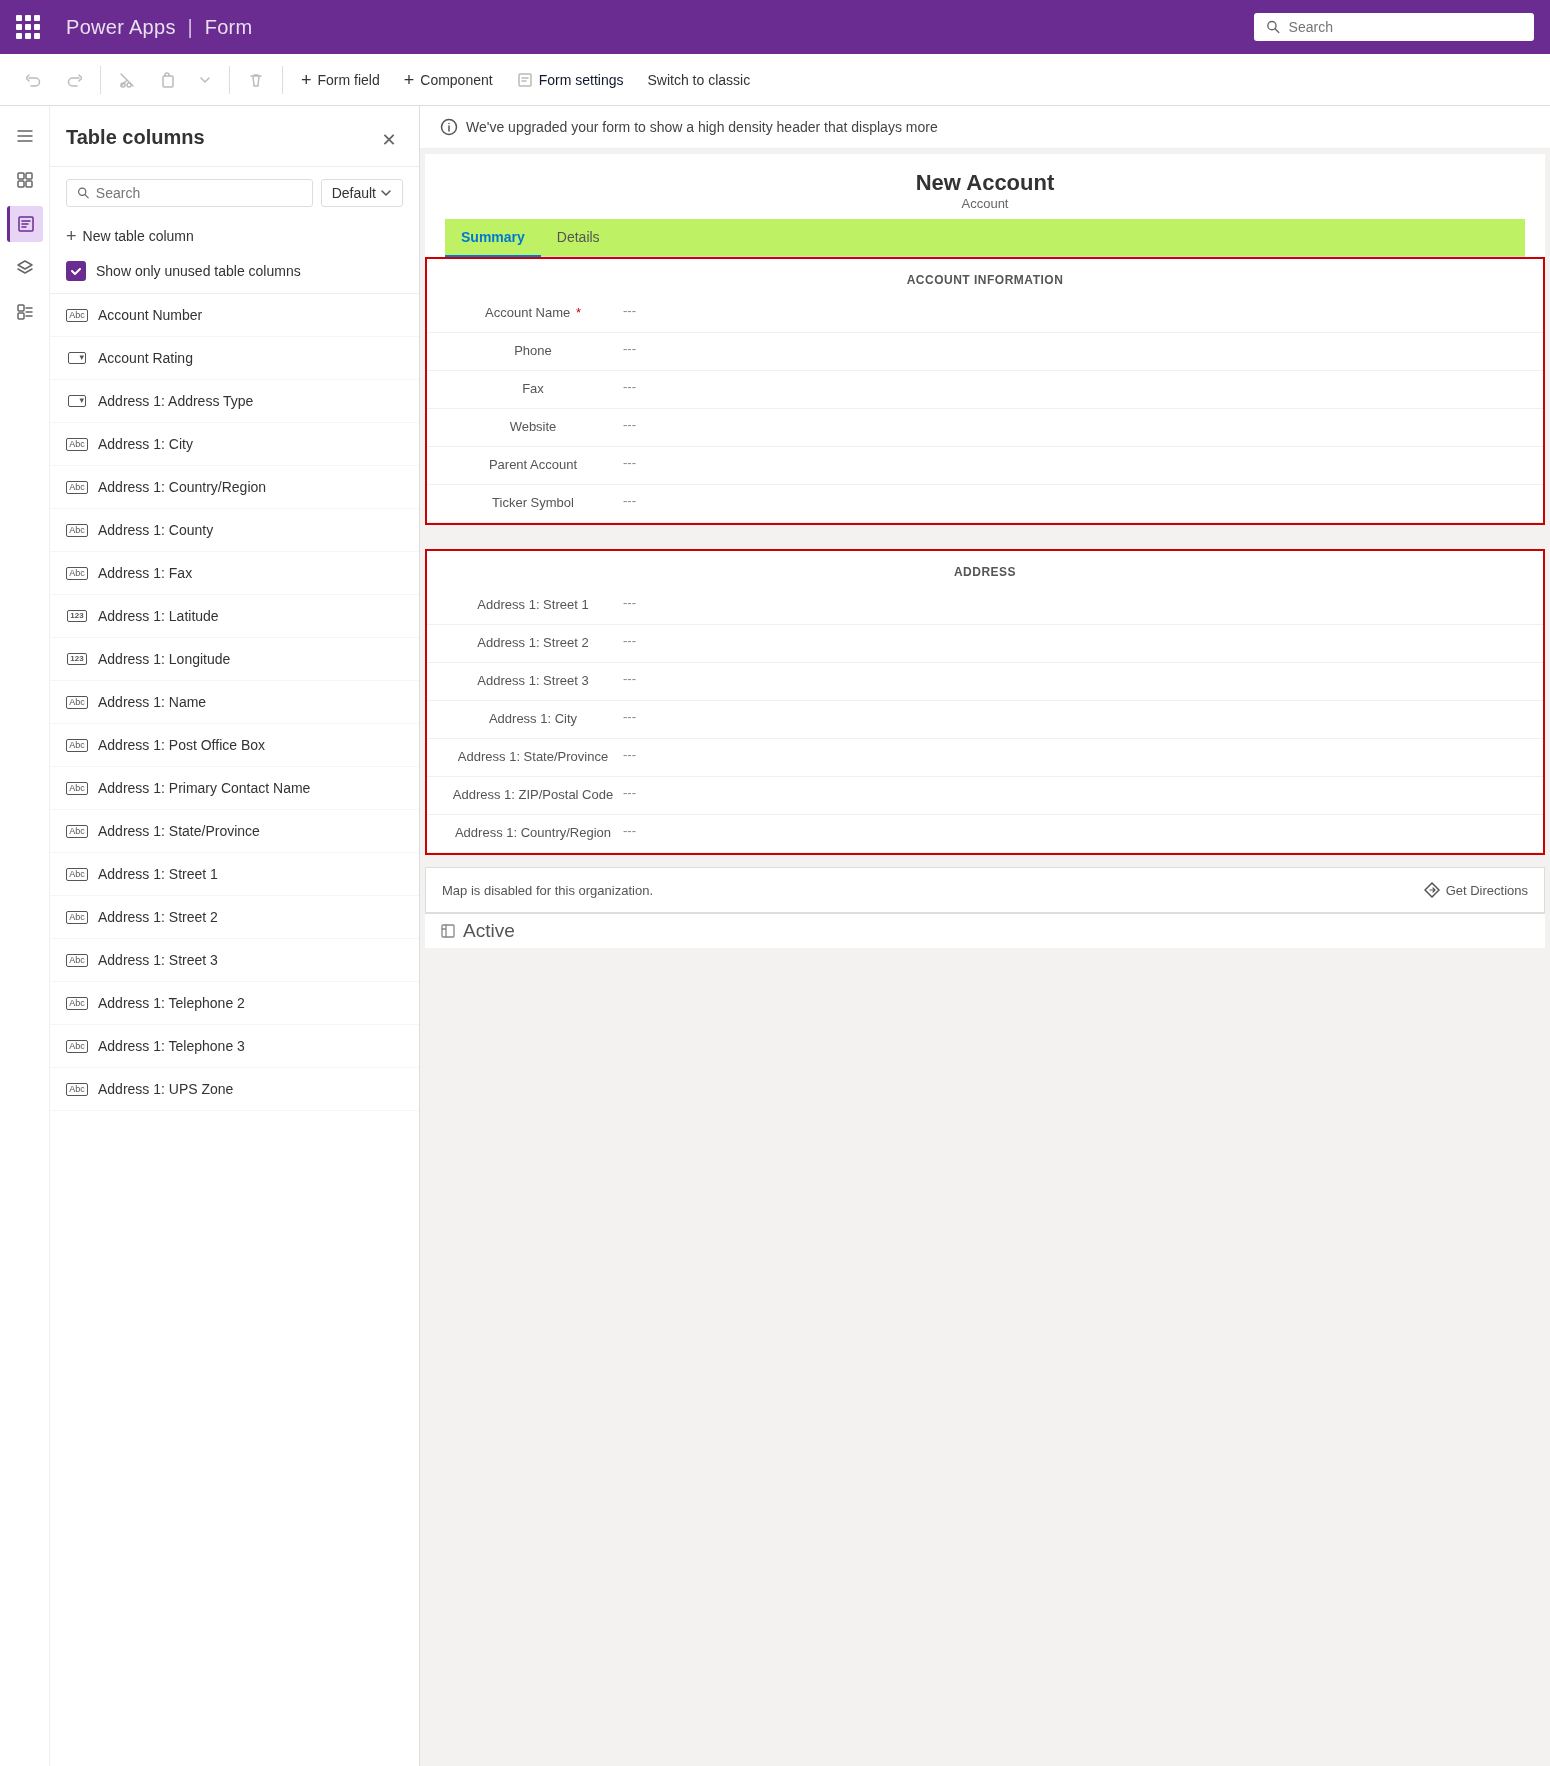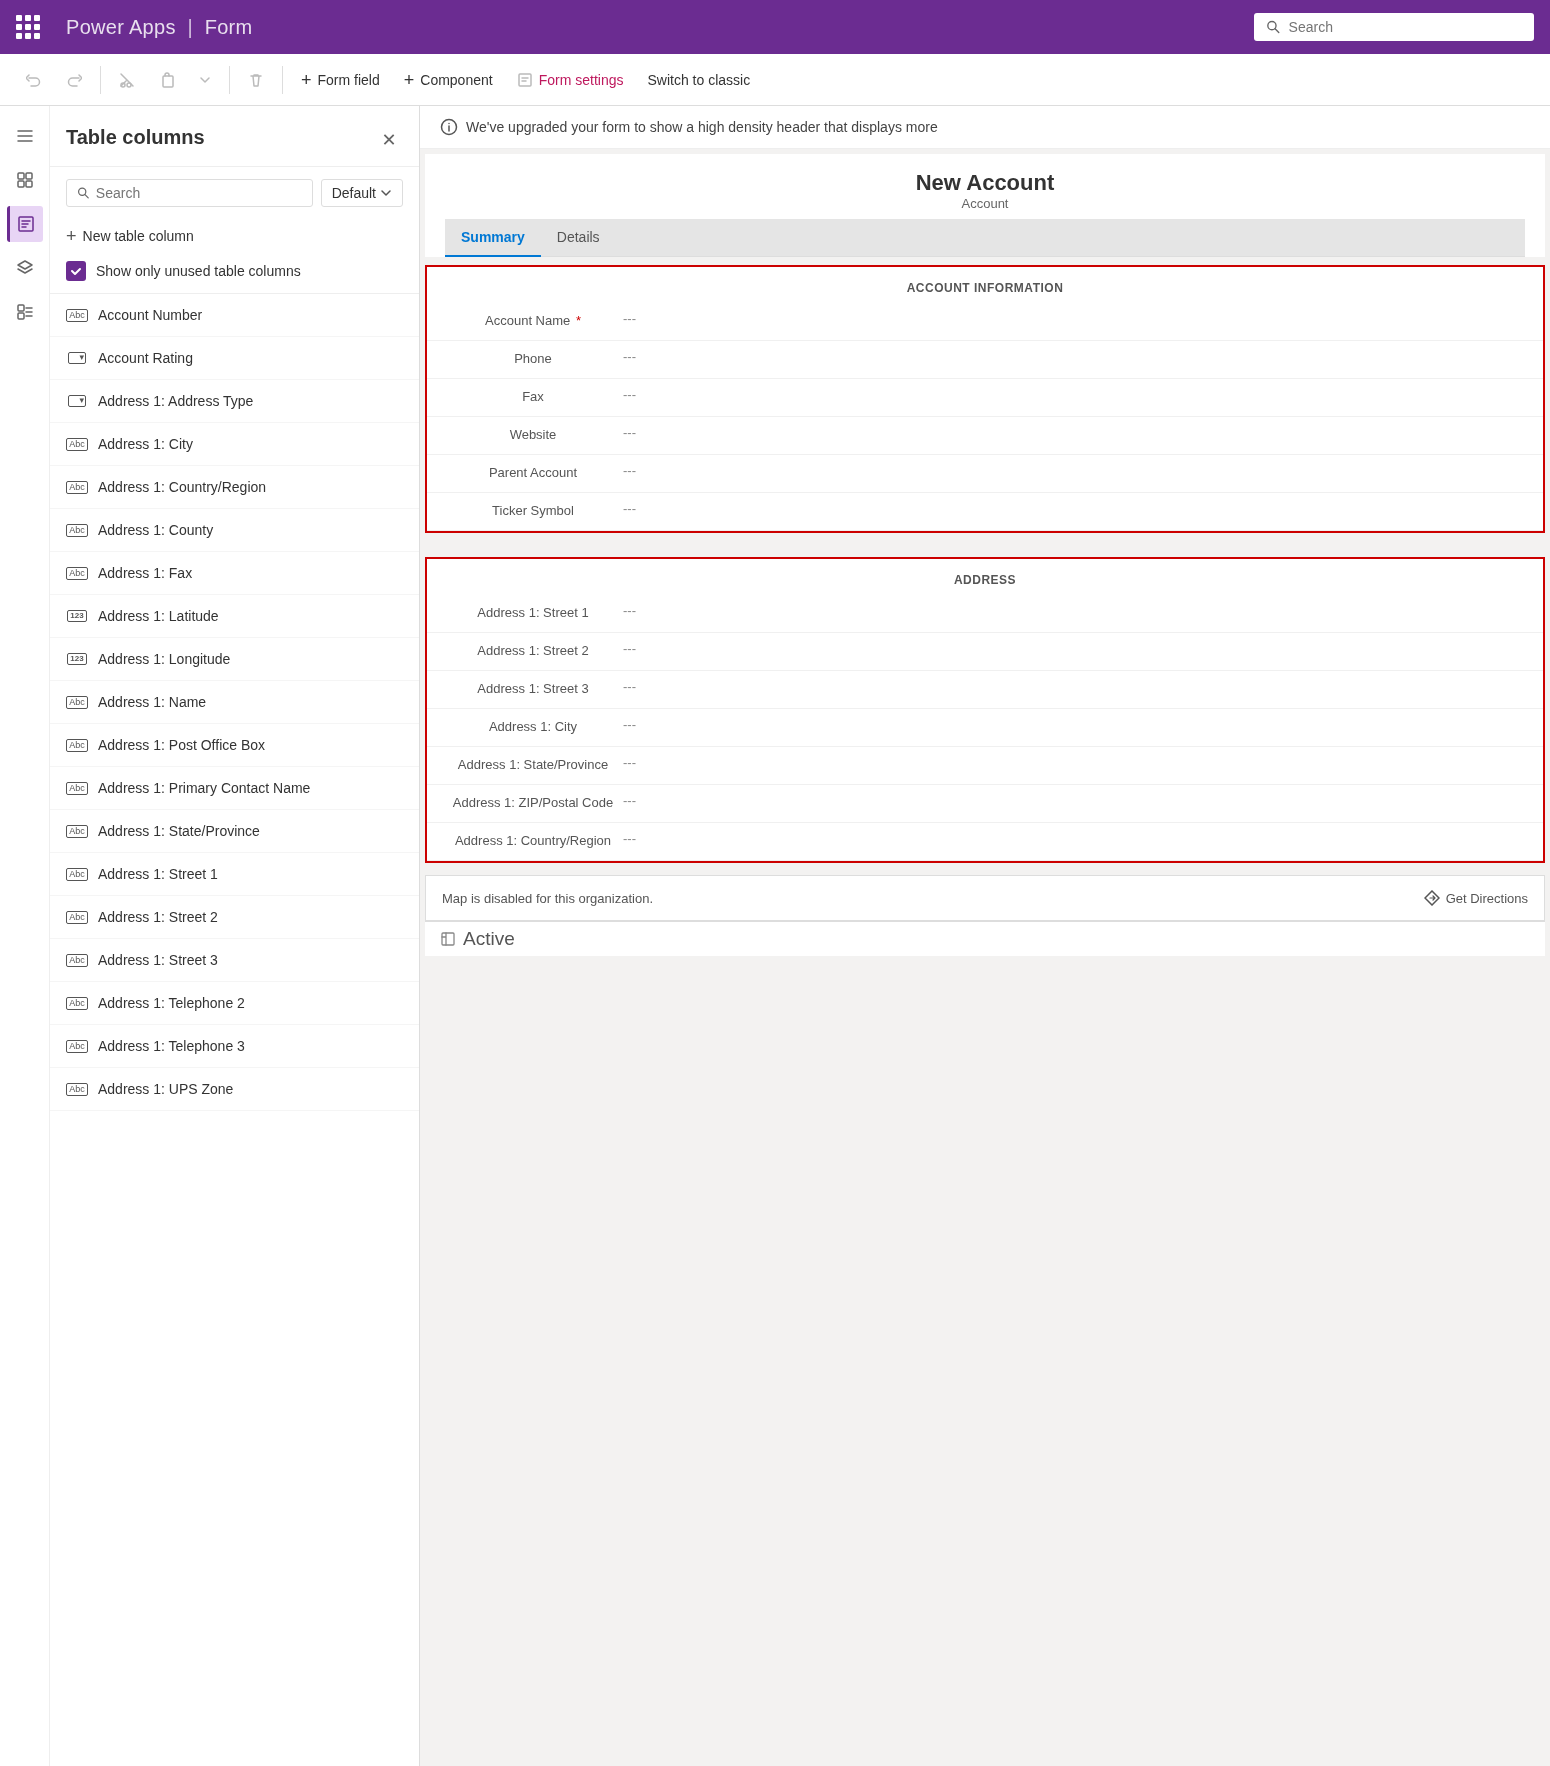--- a/index.html
+++ b/index.html
@@ -273,22 +273,22 @@
     .form-record-subtitle {
       font-size: 13px;
       color: #666;
     }
 
     .form-tabs {
       display: flex;
       gap: 0;
       border-bottom: 1px solid #ddd;
       padding: 0 20px;
-      background: #e5e5e5;
-      margin-bottom: 8px;
+      background: #bef264;
+      margin-bottom: 0;
     }
     .form-tab {
       padding: 10px 16px;
       cursor: pointer;
       font-size: 14px;
       color: #555;
       border-bottom: 2px solid transparent;
       margin-bottom: -1px;
     }
     .form-tab.active {
@@ -438,21 +438,21 @@
   </button>
   <button class="toolbar-btn">
     <span style="font-size:18px; line-height:1">+</span>
     <span>Component</span>
   </button>
   <button class="toolbar-btn disabled">
     <svg width="16" height="16" viewBox="0 0 16 16" fill="none">
       <rect x="2" y="2" width="12" height="12" rx="1" stroke="#bbb" stroke-width="1.5"></rect>
       <path d="M5 6h6M5 9h4" stroke="#bbb" stroke-width="1.5" stroke-linecap="round"></path>
     </svg>
-    <span style="color:#be185d">Form settings</span>
+    <span style="color:#0f172a">Form settings</span>
   </button>
   <button class="toolbar-btn">
     <span>Switch to classic</span>
   </button>
 </div>
 
 <div class="main-layout">
 
   <div class="sidebar-nav">
     <div class="nav-icon">

